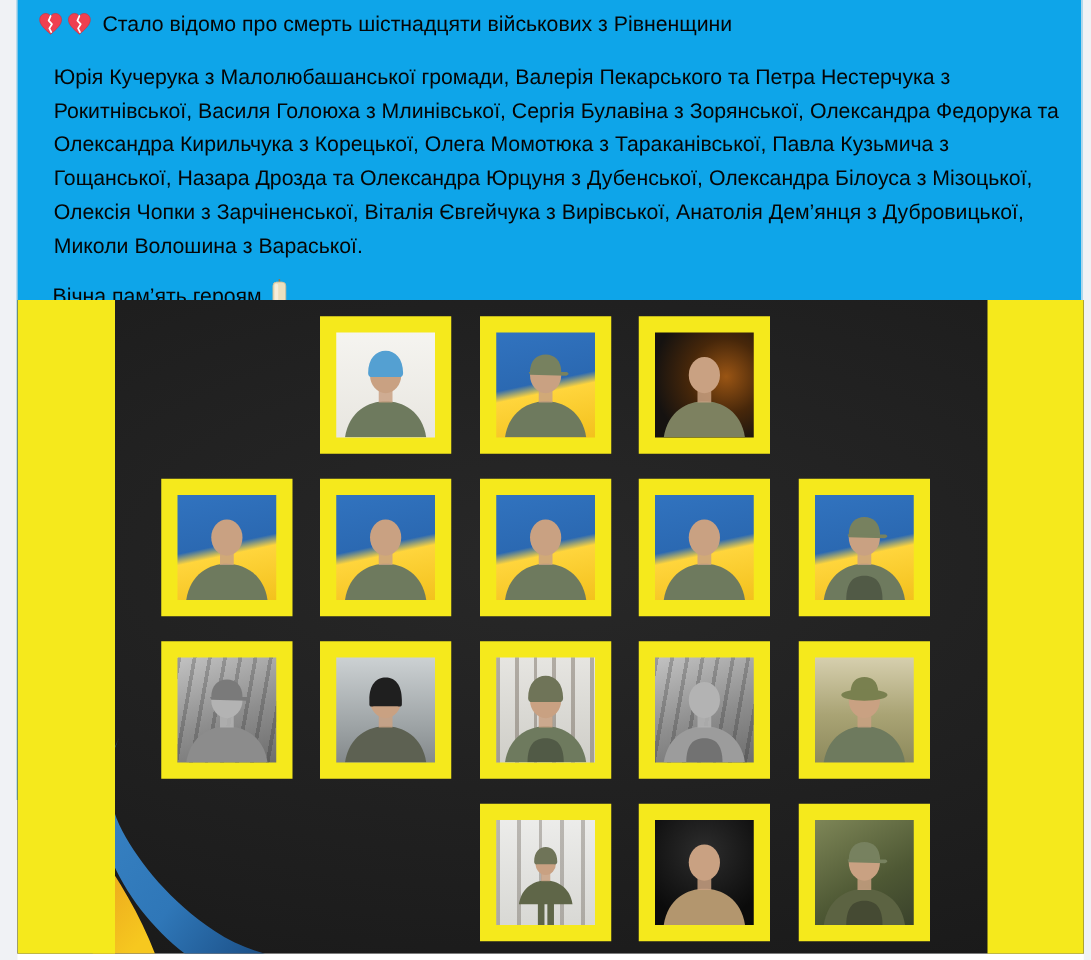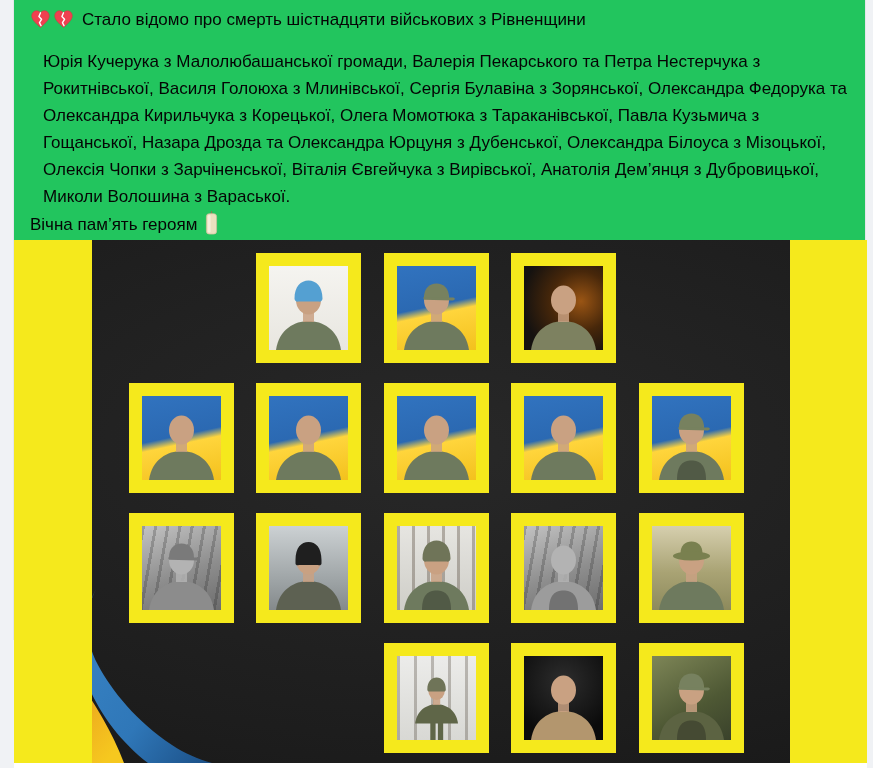--- a/index.html
+++ b/index.html
@@ -5,33 +5,33 @@
   html,body{margin:0;padding:0;}
   body{
     width:873px;height:768px;overflow:hidden;
     background:#f0f2f5;
     font-family:"Liberation Sans", sans-serif;
     color:#050505;
   }
   .page{position:relative;width:873px;height:768px;}
   .card{
     position:absolute;left:13px;top:0;width:853px;height:640px;
-    background:#22c55e;
+    background:#0ea5e9;
     border-left:1px solid #e4e6ea;border-right:1px solid #e4e6ea;
     box-sizing:border-box;
   }
   .post-text{
     padding:6px 16px 0 16px;
     font-size:17px;line-height:27px;
   }
   .title-line{white-space:nowrap;}
   .hearts{display:inline-block;vertical-align:-4px;margin-right:6px;}
   .heart{width:21px;height:20px;display:inline-block;margin-right:2px;}
   .body{margin:11px 0 0 13px;}
-  .closing{margin:0;}
+  .closing{margin:12px;}
   .candle{width:13px;height:25px;display:inline-block;vertical-align:-5px;margin-left:8px;}
   
   .memorial{
     position:absolute;left:0;top:240px;width:853px;height:523px;
     background:radial-gradient(130% 100% at 50% 40%, #282828 0%, #1d1d1d 55%, #131313 100%);
     overflow:hidden;cursor:pointer;
   }
   .bar{position:absolute;top:0;height:523px;background:#f5e91c;z-index:2;}
   .bar.left{left:0;width:78px;}
   .bar.right{left:776px;width:77px;}

